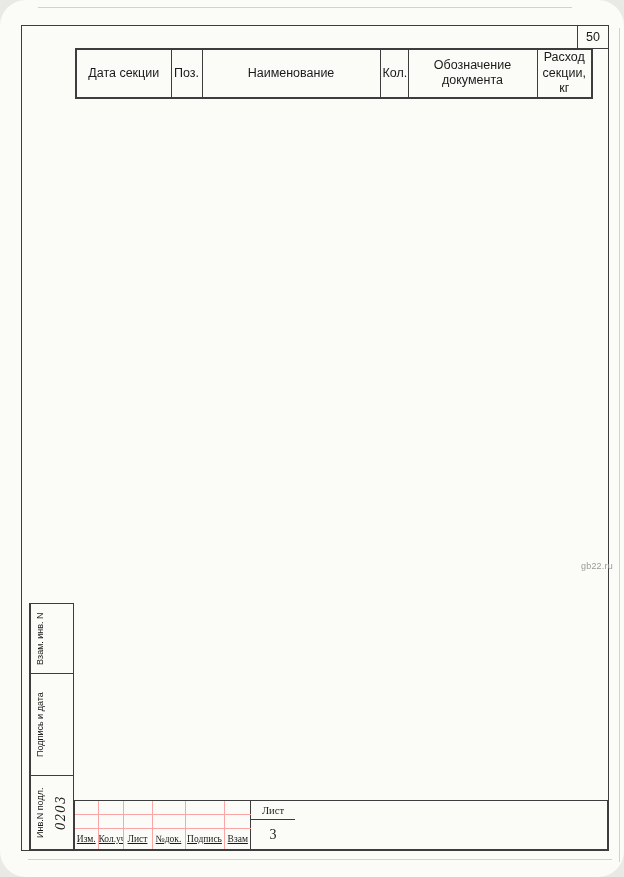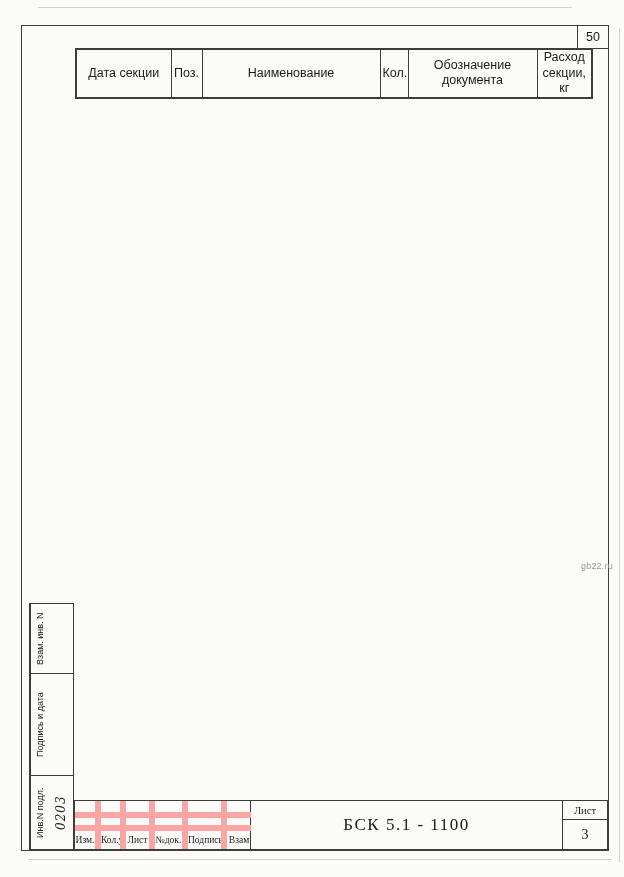--- a/index.html
+++ b/index.html
@@ -1,20 +1,20 @@
 <!DOCTYPE html>
 <html><head>
 <meta charset="utf-8">
 <style>
   * { margin:0; padding:0; box-sizing:border-box; }
   html,body { background:#e9e9e6; }
   body { font-family:"Liberation Sans","DejaVu Sans",sans-serif; color:#1a1a1a; }
   .page {
     position:relative; width:624px; height:877px; margin:0 auto;
-    background:#fbfbf8; overflow:hidden;
+    background:#fbfbf8; overflow:hidden;border-radius:26px;
   }
   
   .edge { position:absolute; background:#d2d2cd; }
   .edge.top    { left:38px;  top:7px;   width:534px; height:1px; }
   .edge.right  { left:619px; top:28px;  width:1px;   height:834px; }
   .edge.bottom { left:28px;  top:859px; width:584px; height:1px; }
 
   
   .frame {
     position:absolute; left:21px; top:25px; width:588px; height:826px;
@@ -69,21 +69,21 @@
   
   .titleblock {
     position:absolute; left:74px; top:800px; width:534px; height:50px;
     border:1.5px solid #3d3d3d; display:flex; background:#fbfbf8;
   }
   .tb-left { width:176px; border-right:1px solid #3d3d3d; }
   table.rev {
     width:100%; height:100%; border-collapse:collapse; table-layout:fixed;
     border-style:hidden;
   }
-  .rev td { border:6px solid #fca5a5; }
+  .rev td { border:1px solid #fca5a5;text-decoration:underline; }
   .rev tr.blank td { height:13px; }
   .rev tr.labels td {
     height:20px; text-align:center; vertical-align:middle;
     font-family:"Liberation Serif","DejaVu Serif",serif; font-size:9.5px;
     white-space:nowrap; overflow:hidden;
   }
   .tb-mid {
     flex:1; border-right:1px solid #3d3d3d;
     display:flex; align-items:center; justify-content:center;
   }
@@ -188,22 +188,19 @@
               <td>Изм.</td>
               <td>Кол.уч.</td>
               <td>Лист</td>
               <td>№док.</td>
               <td>Подпись</td>
               <td>Взам</td>
             </tr>
           </tbody>
       </table>
     </div>
-    <div class="tb-mid">
-      <span>БСК 5.1 - 1100</span>
-    </div>
     <div class="tb-right">
       <div class="sheet-label">Лист</div>
       <div class="sheet-num">3</div>
     </div>
   </div>
 
 </div>
 
 </body></html>

